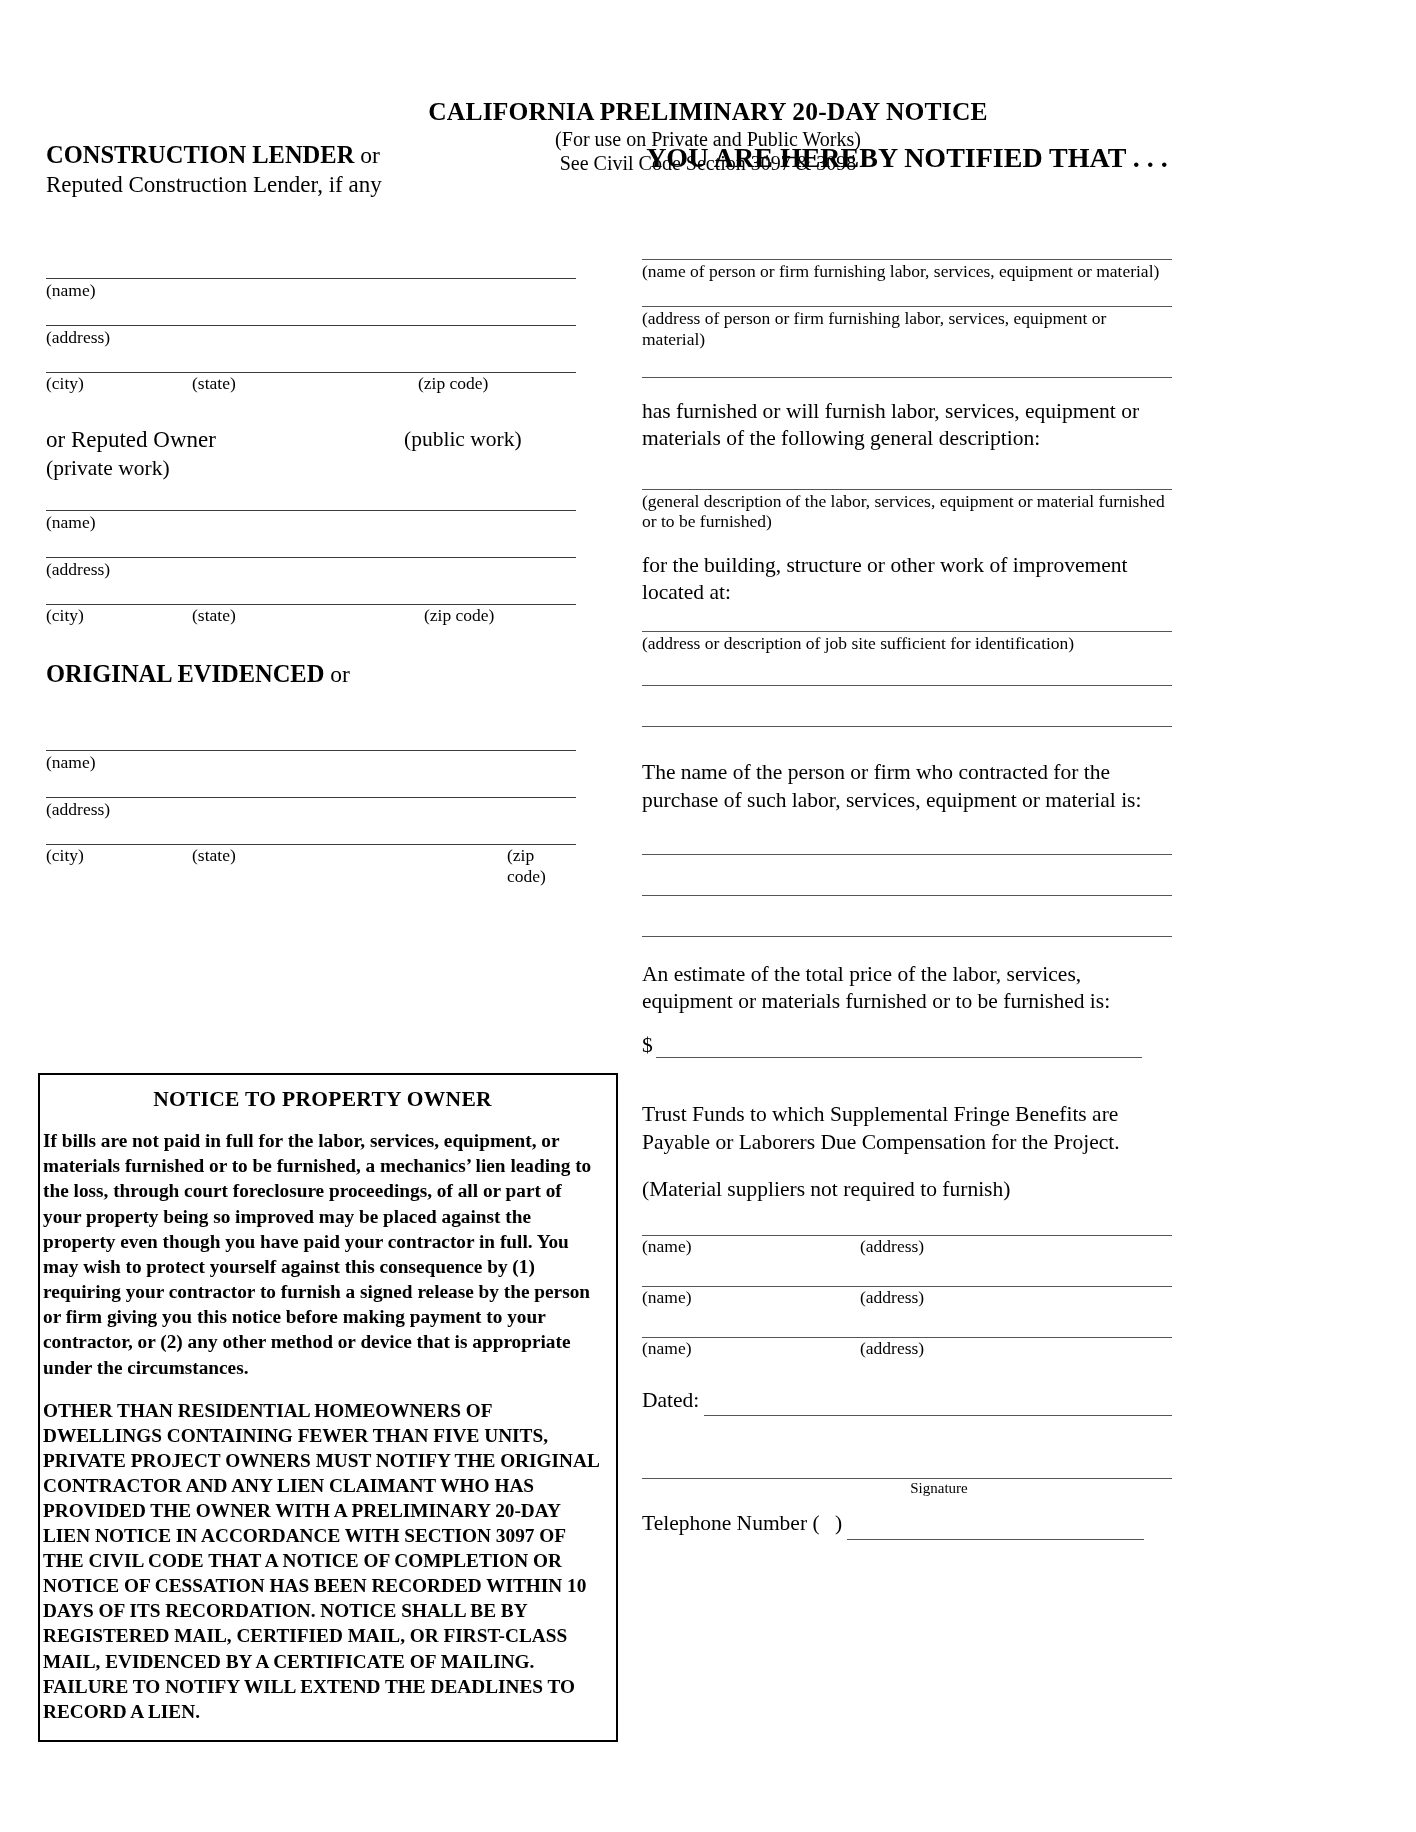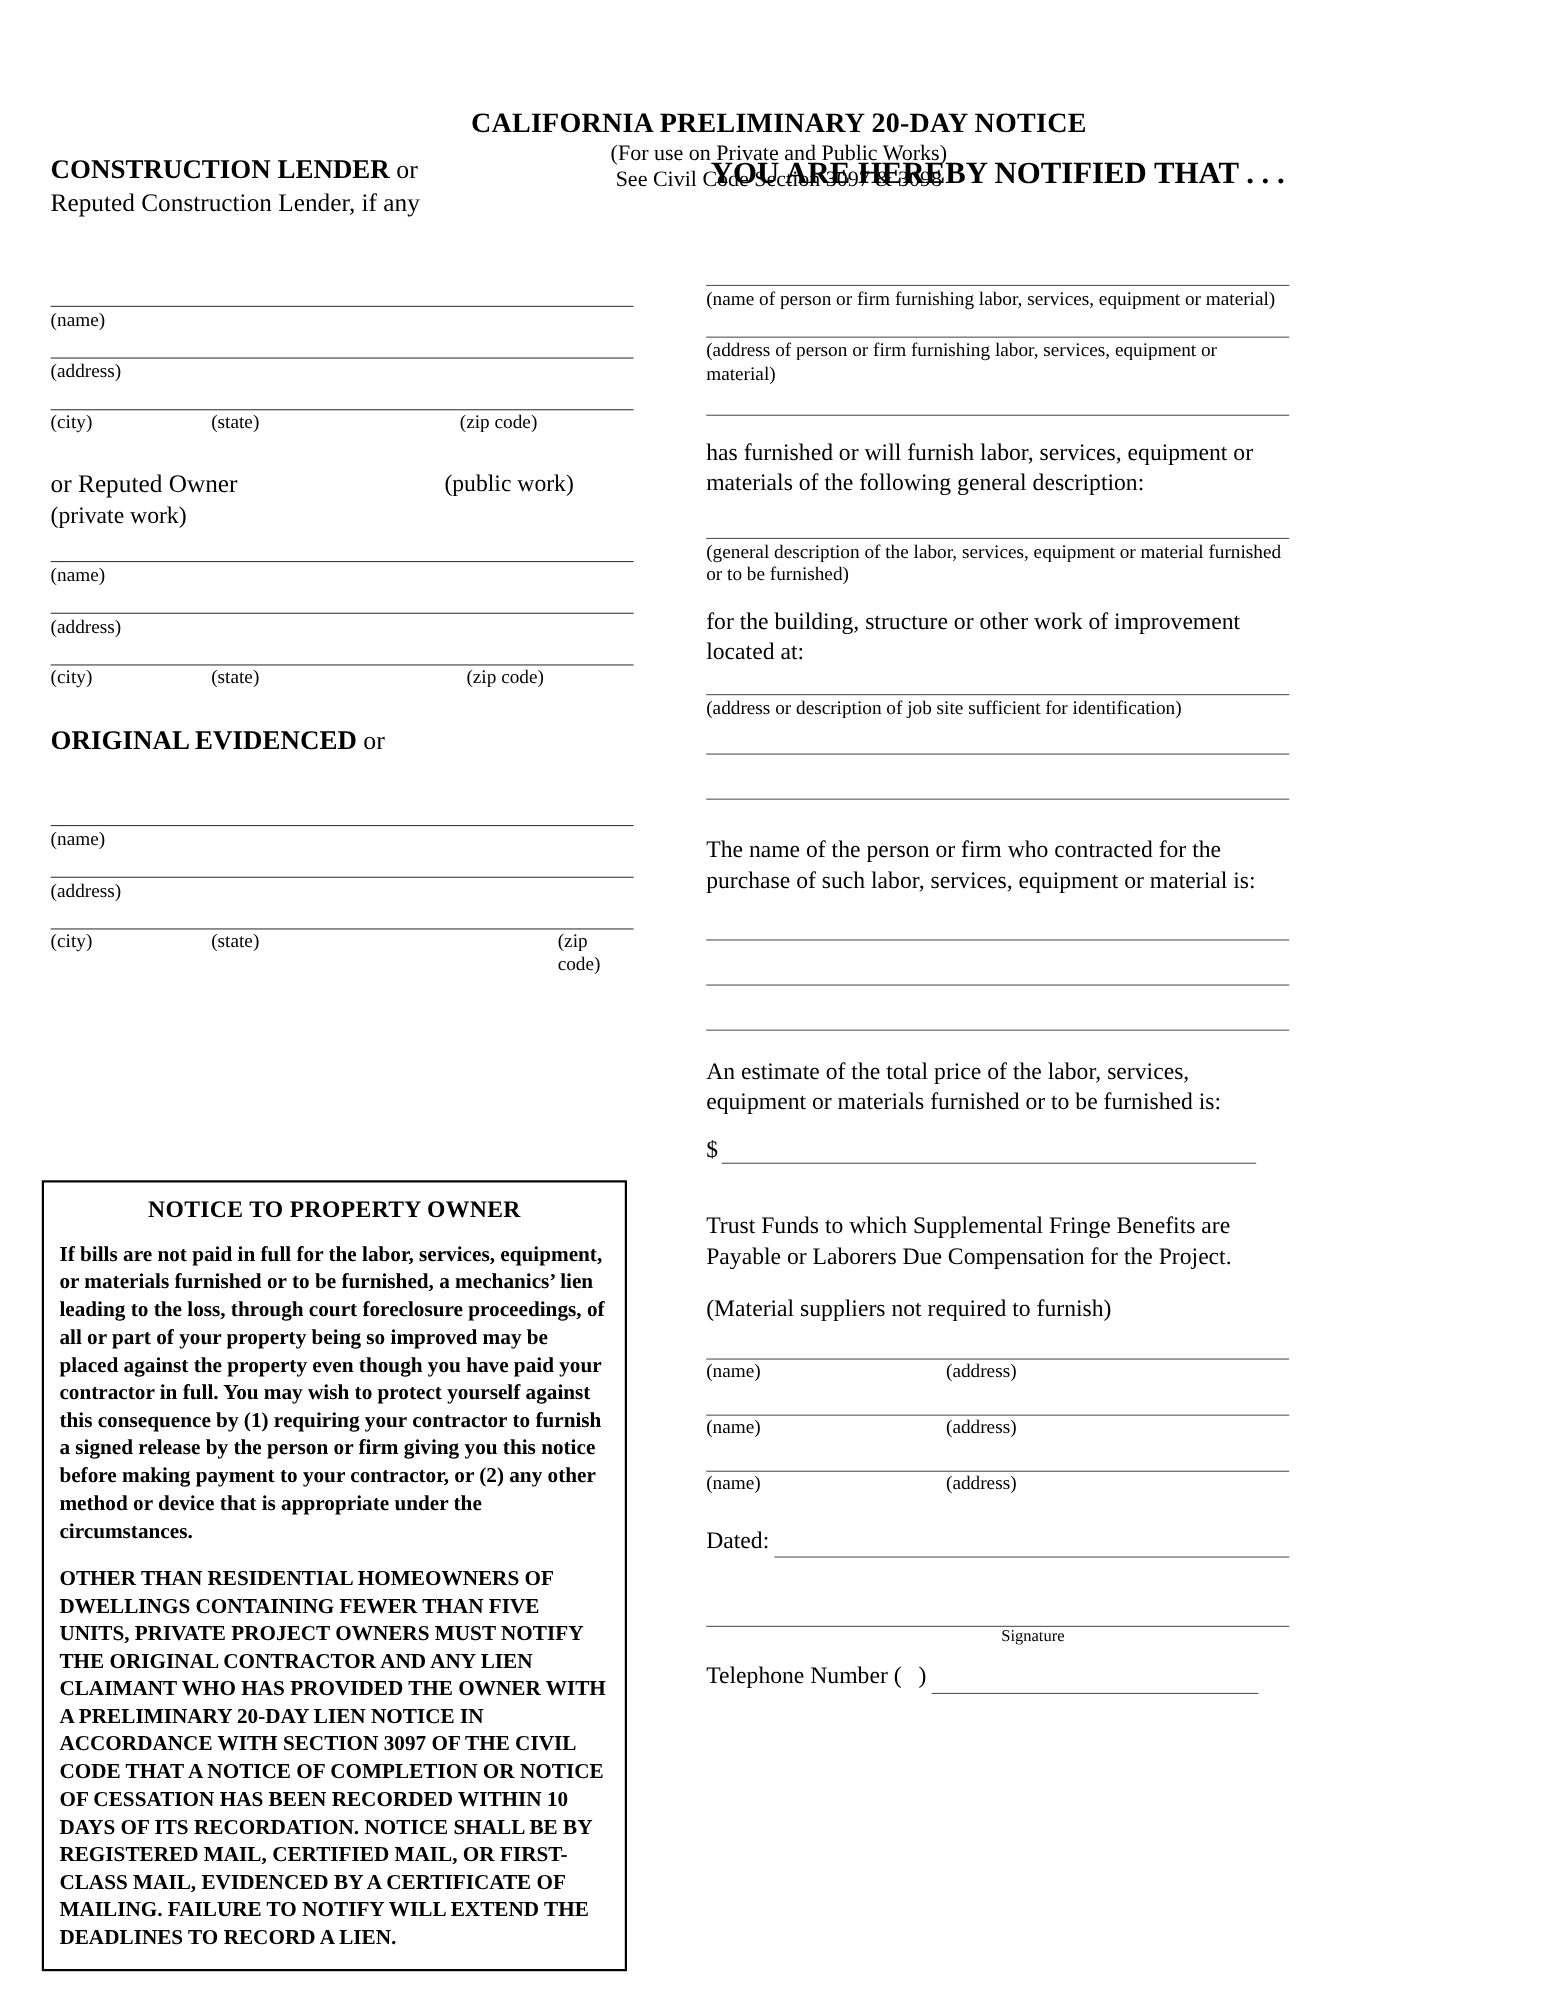--- a/index.html
+++ b/index.html
@@ -138,24 +138,24 @@
   }
   .owner-row2 .r-right {
     position: absolute; left: 358px; top: 0; font-size: 21.5px;
   }
 
   
   .notice-box {
     position: absolute;
     left: 38px;
     top: 1073px;
-    width: 532px;
+    width: 580px;
     border: 2.2px solid #000000;
     box-sizing: border-box;
-    padding: 10px 14px 16px 14px;
+    padding: 10px 14px 16px 3px;
   }
   .notice-title {
     text-align: center;
     font-weight: bold;
     font-size: 21.5px;
     letter-spacing: 0.3px;
     margin: 2px 0 16px 0;
   }
   .notice-p {
     font-weight: bold;

